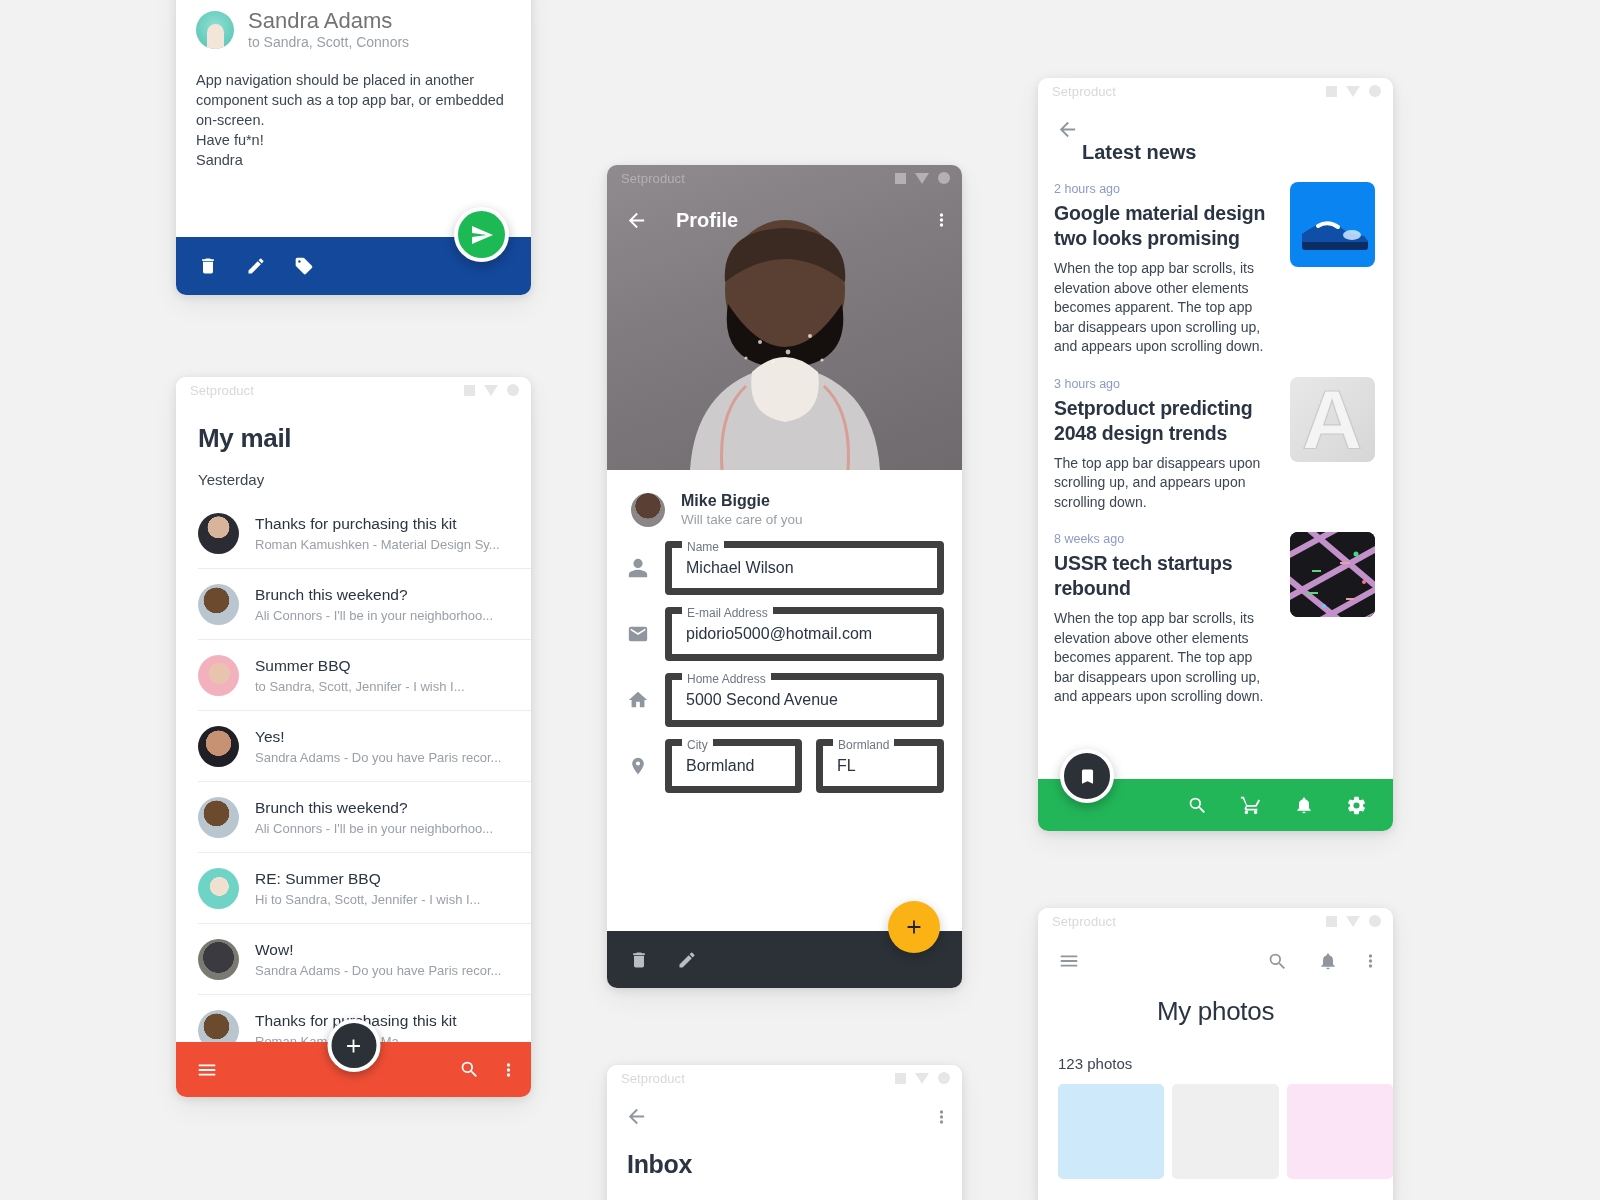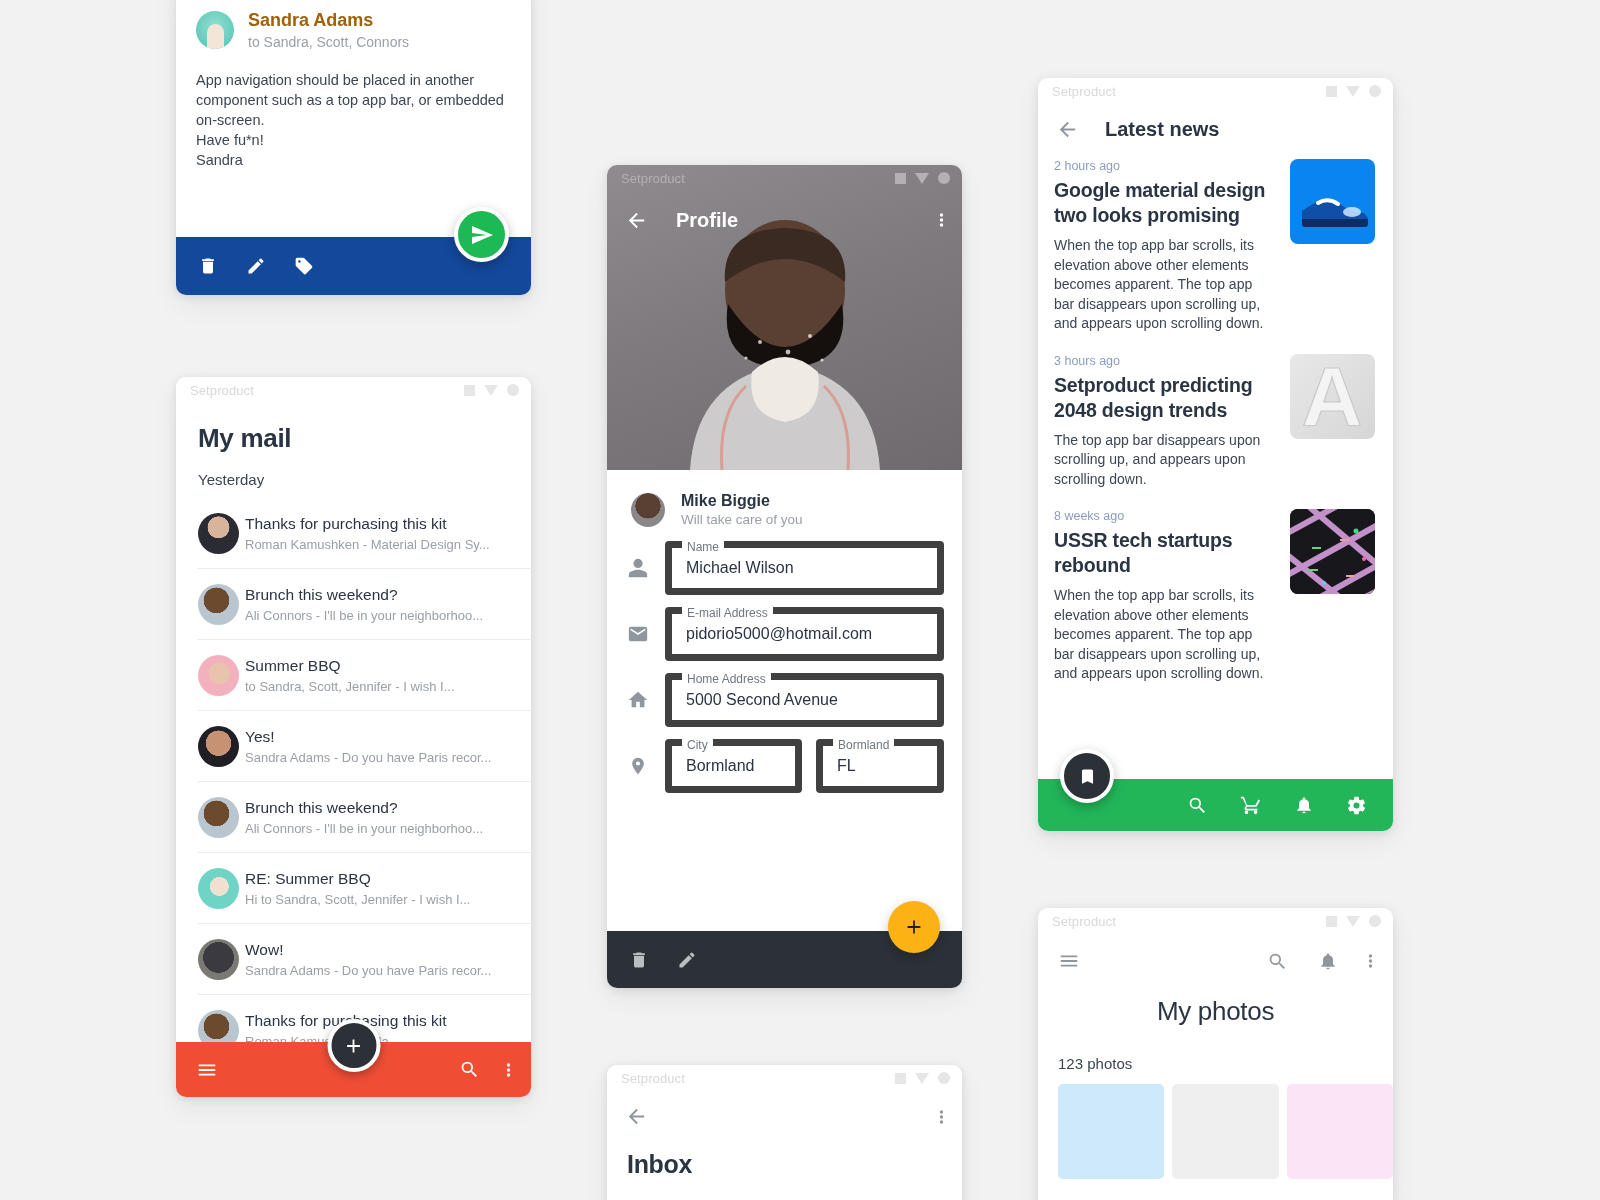--- a/index.html
+++ b/index.html
@@ -30,42 +30,42 @@
   .ctl-sq { width: 11px; height: 11px; background: #e6e6e6; }
   .ctl-tri { width: 0; height: 0; border-left: 7px solid transparent; border-right: 7px solid transparent; border-top: 11px solid #e6e6e6; }
   .ctl-cir { width: 12px; height: 12px; border-radius: 50%; background: #e6e6e6; }
 
   
   #card-reply { left: 176px; top: -20px; width: 355px; height: 315px; border-radius: 10px; }
   .reply-head { display: flex; align-items: center; gap: 14px; padding: 30px 20px 0 20px; }
   .avatar { width: 38px; height: 38px; border-radius: 50%; flex: none; background: #6fd3c6; overflow: hidden; position: relative; }
   .av-a { background: radial-gradient(circle at 50% 40%, #8fe0d2 0%, #63cabb 70%); }
   .av-a::after { content:""; position:absolute; left:11px; top:13px; width:17px; height:25px; border-radius: 9px 9px 0 0; background:#f3e5d8; }
-  .reply-names .nm { font-size: 18px; color: #a16207; font-weight: 700; line-height: 21px; }
+  .reply-names .nm { font-size: 22px; color: #737373; font-weight: 400; line-height: 21px; }
   .reply-names .to { font-size: 14px; color: #9aa0a8; margin-top: 3px; }
   .reply-body { padding: 20px 20px 0 20px; font-size: 14.5px; line-height: 20px; color: #3c4653; }
   .reply-body p + p { }
   .bluebar {
     position: absolute; left: 0; bottom: 0; width: 100%; height: 58px;
     background: #14489b; display: flex; align-items: center; gap: 28px; padding-left: 22px;
   }
   .bluebar svg { fill: #ffffff; }
   .fab-send {
     position: absolute; right: 22px; bottom: 33px;
     width: 55px; height: 55px; border-radius: 50%;
     background: #1db954; display: flex; align-items: center; justify-content: center;
     box-shadow: 0 4px 12px rgba(0,0,0,.25); border: 4px solid #fff;
   }
 
   
   #card-mail { left: 176px; top: 377px; width: 355px; height: 720px; }
   .mail-title { font-size: 26px; font-weight: 700; color: #2a3443; padding: 20px 22px 0 22px; letter-spacing: -.3px; }
   .mail-sub { font-size: 15px; color: #3c4653; padding: 17px 22px 10px 22px; }
   .mail-list { padding: 0 0 0 22px; }
-  .mail-row { display: flex; align-items: center; gap: 6px; height: 71px; border-bottom: 1px solid #ececec; padding-right: 16px; }
+  .mail-row { display: flex; align-items: center; gap: 16px; height: 71px; border-bottom: 1px solid #ececec; padding-right: 16px; }
   .mail-row:last-child { border-bottom: none; }
   .mail-av { width: 41px; height: 41px; border-radius: 50%; flex: none; }
   .mail-txt { min-width: 0; }
   .mail-s { font-size: 15.5px; color: #2a3443; white-space: nowrap; overflow: hidden; text-overflow: ellipsis; }
   .mail-p { font-size: 13px; color: #9aa0a8; margin-top: 4px; white-space: nowrap; overflow: hidden; text-overflow: ellipsis; }
   .redbar {
     position: absolute; left: 0; bottom: 0; width: 100%; height: 55px;
     background: #ef4e35; display: flex; align-items: center; padding: 0 20px;
   }
   .redbar .spacer { flex: 1; }
@@ -122,21 +122,21 @@
   }
 
   
   #card-inbox { left: 607px; top: 1065px; width: 355px; height: 200px; }
   .inbox-bar { display: flex; align-items: center; padding: 14px 18px 0 18px; }
   .inbox-bar .spacer { flex: 1; }
   .inbox-title { font-size: 25px; font-weight: 700; color: #2a3443; padding: 22px 20px 0 20px; letter-spacing: -.3px; }
 
   
   #card-news { left: 1038px; top: 78px; width: 355px; height: 753px; }
-  .news-appbar { display: flex; padding: 14px 18px 0 18px; }
+  .news-appbar { display: flex; padding: 14px 18px 0 18px; flex-direction: column; }
   .news-appbar .ttl { font-size: 20px; font-weight: 700; color: #2a3443; margin-left: 26px; }
   .news-list { padding: 18px 18px 0 16px; }
   .news-item { display: flex; gap: 14px; margin-bottom: 20px; }
   .news-main { flex: 1; min-width: 0; }
   .news-time { font-size: 12.5px; color: #8c9bc4; }
   .news-h { font-size: 19.5px; font-weight: 700; color: #2a3443; line-height: 25px; margin-top: 5px; letter-spacing: -.2px; }
   .news-p { font-size: 14px; color: #3c4653; line-height: 19.5px; margin-top: 8px; }
   .news-thumb { width: 85px; height: 85px; border-radius: 8px; flex: none; overflow: hidden; position: relative; }
   .th-shoe { background: #0a84f0; }
   .th-a { background: linear-gradient(135deg,#e8e8e8,#d6d6d6); }

